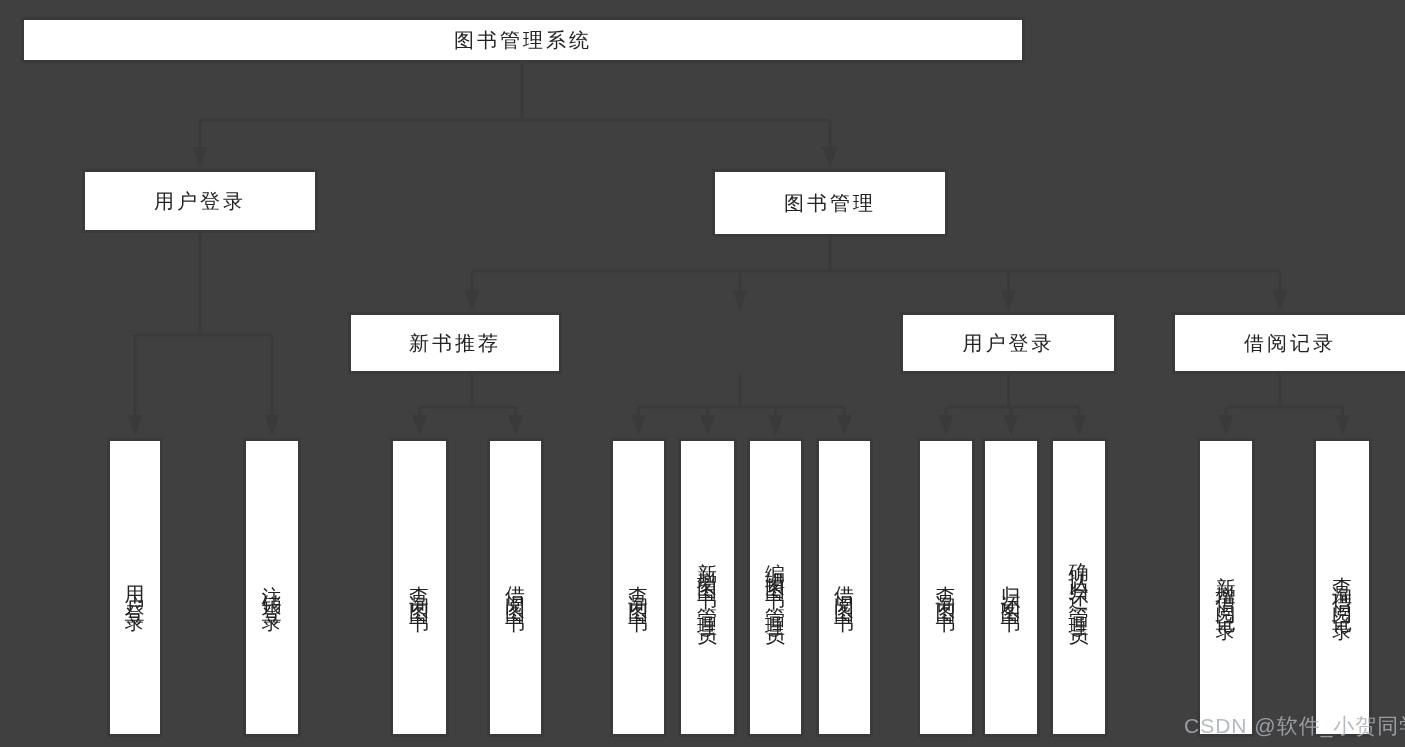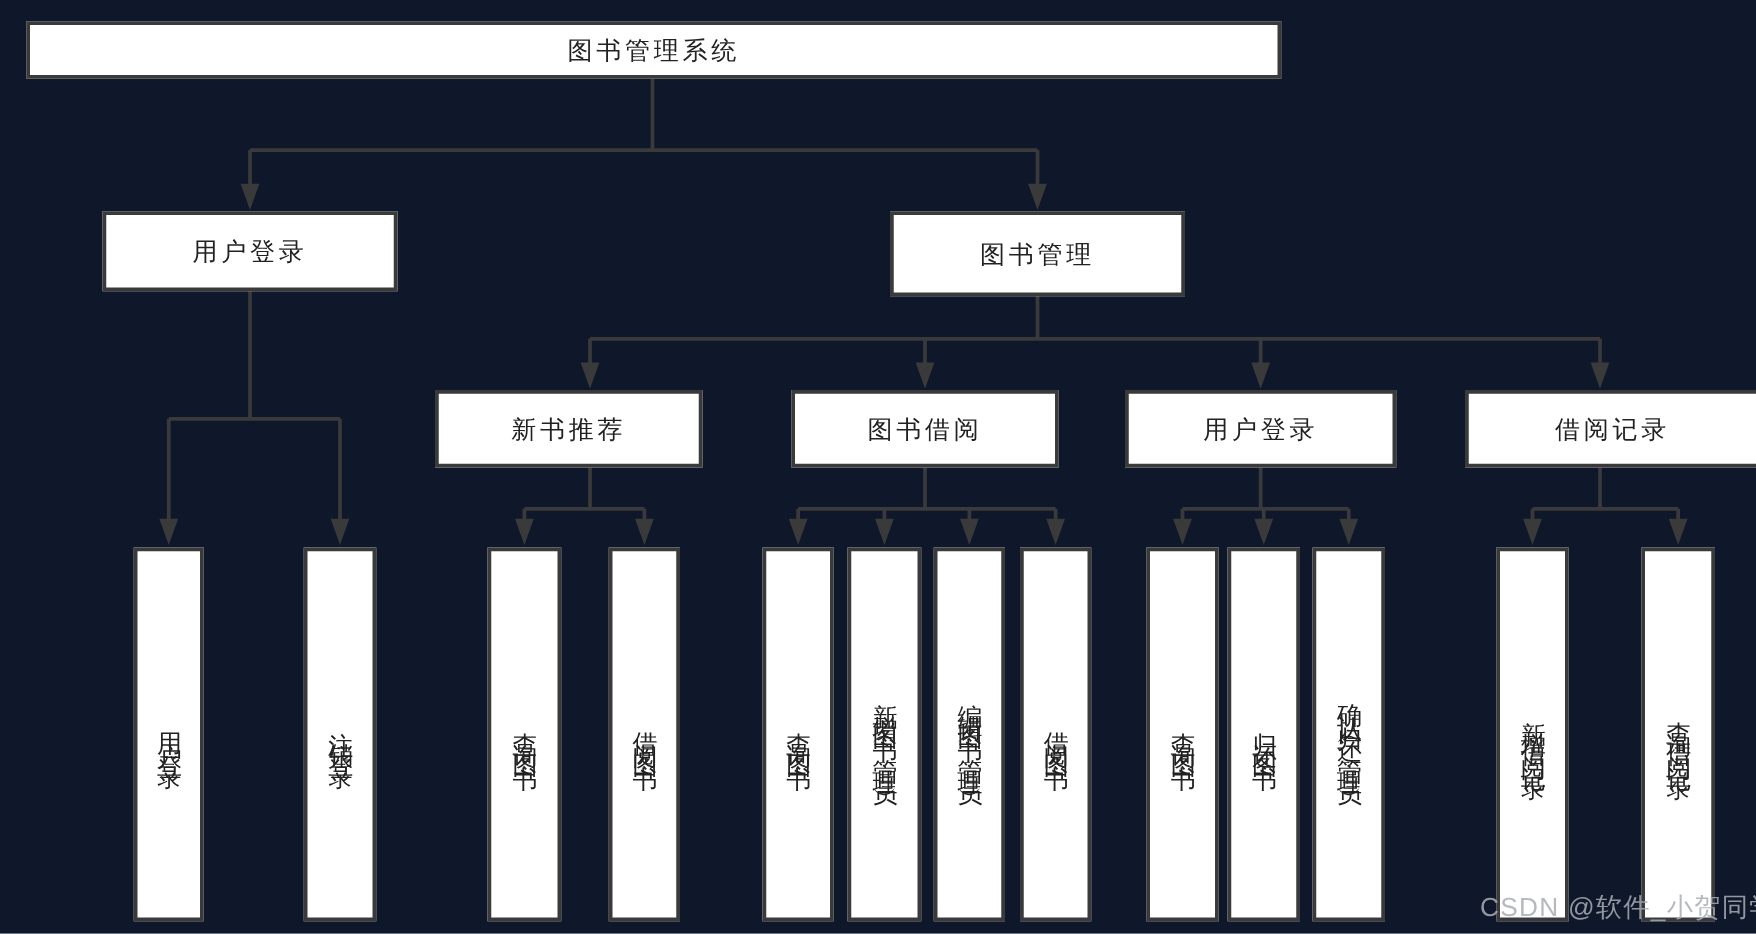--- a/index.html
+++ b/index.html
@@ -1,17 +1,17 @@
 <!DOCTYPE html>
 <html><head>
 <meta charset="utf-8">
 <style>
   html,body{margin:0;padding:0;background:#ffffff;}
   .canvas{
-    position:relative;width:1405px;height:747px;background:#0f172a;
+    position:relative;width:1405px;height:747px;background:#404040;
     font-family:"Liberation Sans",sans-serif;overflow:hidden;
   }
   .connectors{position:absolute;left:0;top:0;width:1405px;height:747px;}
   .node{
     position:absolute;box-sizing:border-box;
     border:3px solid #3a3a3a;background:#ffffff;
     display:flex;align-items:center;justify-content:center;
     color:#222222;
   }
   .node.h{font-size:20px;letter-spacing:3px;}
@@ -60,21 +60,20 @@
       <polygon points="1342.5,436 1335,415 1350,415"></polygon>
     </g>
   </svg>
 
   <div class="node h" style="left:21px;top:17px;width:1004px;height:46px">图书管理系统</div>
 
   <div class="node h" style="left:82px;top:169px;width:236px;height:64px">用户登录</div>
   <div class="node h" style="left:712px;top:169px;width:236px;height:68px">图书管理</div>
 
   <div class="node h" style="left:348px;top:312px;width:214px;height:62px">新书推荐</div>
-  <div class="node h" style="left:633px;top:312px;width:214px;height:62px">图书借阅</div>
   <div class="node h" style="left:900px;top:312px;width:217px;height:62px">用户登录</div>
   <div class="node h" style="left:1172px;top:312px;width:236px;height:62px">借阅记录</div>
 
   <div class="node v" style="left:107px;top:438px;width:56px;height:299px">用户登录</div>
   <div class="node v" style="left:243px;top:438px;width:58px;height:299px">注销登录</div>
 
   <div class="node v" style="left:390px;top:438px;width:59px;height:299px">查询图书</div>
   <div class="node v" style="left:487px;top:438px;width:57px;height:299px">借阅图书</div>
 
   <div class="node v" style="left:610px;top:438px;width:57px;height:299px">查询图书</div>

